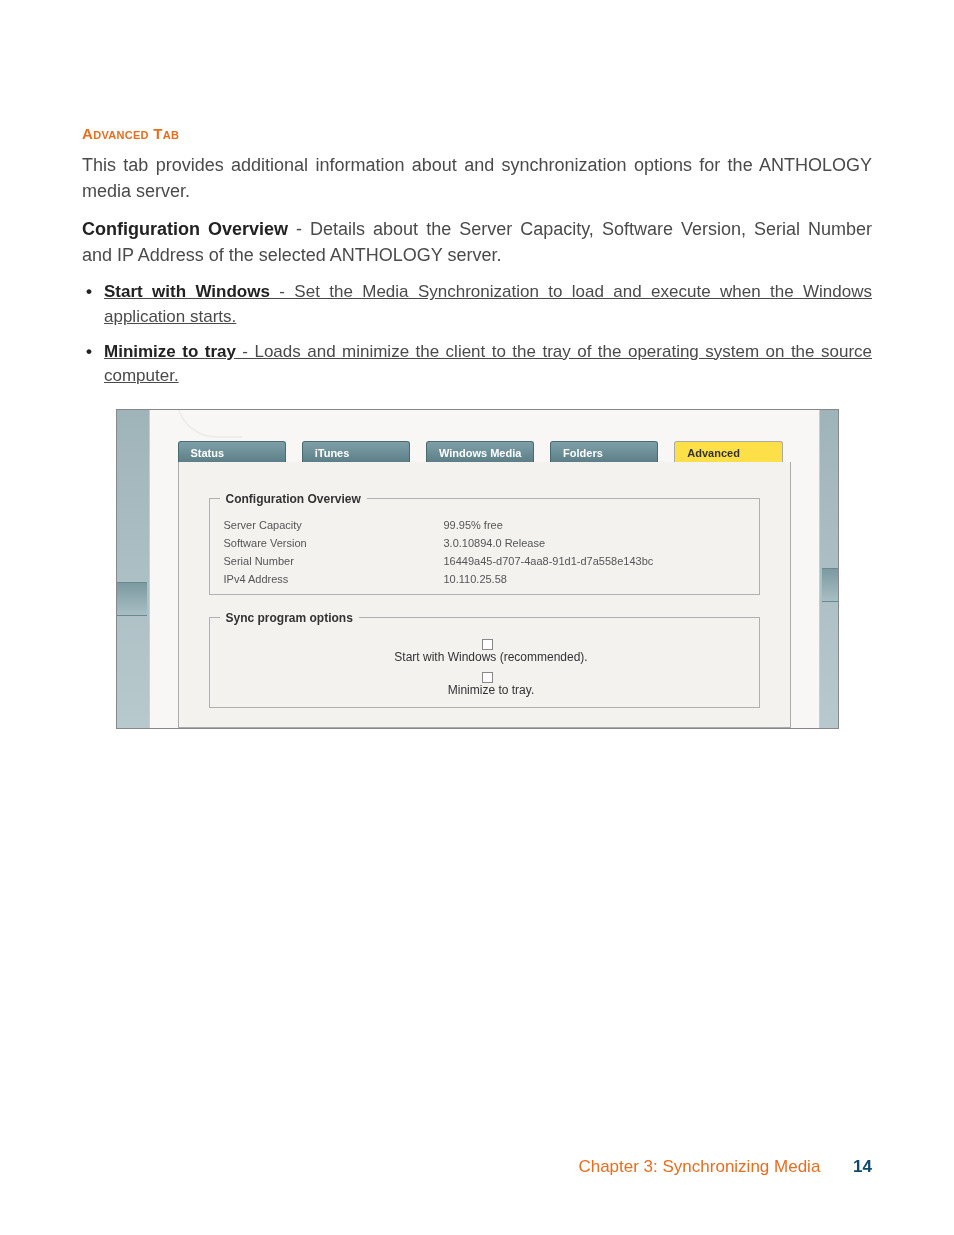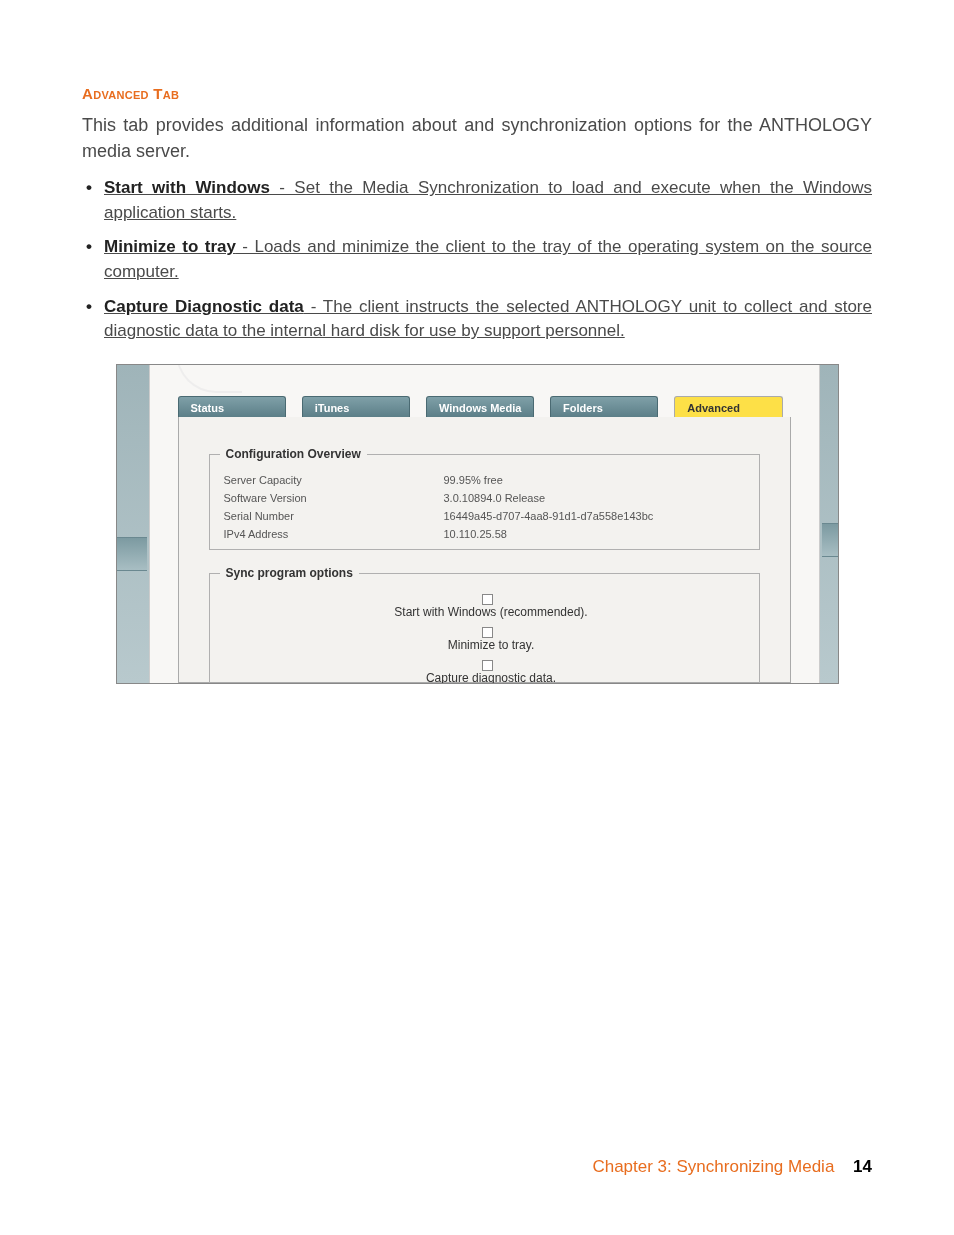--- a/index.html
+++ b/index.html
@@ -14,20 +14,21 @@
   .page {
     padding: 85px 82px 0 82px;
   }
   .section-heading {
     color: #e86d1f;
     font-weight: bold;
     font-size: 15px;
     font-variant: small-caps;
     letter-spacing: 0.3px;
     margin-bottom: 10px;
+    margin-top: 40px;
   }
   .para {
     font-size: 18px;
     color: #4a4a4a;
     line-height: 1.45;
     margin-bottom: 12px;
     text-align: justify;
   }
   .bold { font-weight: bold; color: #222; }
   ul.bullets {
@@ -172,43 +173,43 @@
   .side-right { right: 0; top: 158px; width: 16px; }
   .footer {
     position: absolute;
     bottom: 58px;
     right: 82px;
     font-size: 17px;
     color: #e86d1f;
   }
   .footer .pg {
     font-weight: bold;
-    color: #000000;
-    margin-left: 14px;
+    color: #0c4a6e;
+    margin-left: 28px;
   }
 </style>
 </head>
 <body>
 
 <div class="page">
   <div class="section-heading">Advanced Tab</div>
 
   <p class="para">This tab provides additional information about and synchronization options for the ANTHOLOGY media server.</p>
 
+  <p class="para">
+    <span class="bold">Configuration Overview</span><span> - Details about the Server Capacity, Software Version, Serial Number and IP Address of the selected ANTHOLOGY server.</span>
+  </p>
 
 
   <ul class="bullets">
     <li>
       <span class="bold">Start with Windows</span><span> - Set the Media Synchronization to load and execute when the Windows application starts.</span>
     </li>
     <li>
       <span class="bold">Minimize to tray</span><span> - Loads and minimize the client to the tray of the operating system on the source computer.</span>
-    </li>
-    <li>
-      <span class="bold">Capture Diagnostic data</span><span> - The client instructs the selected ANTHOLOGY unit to collect and store diagnostic data to the internal hard disk for use by support personnel.</span>
     </li>
   </ul>
 
   <div class="screenshot">
     <div class="side-accent side-left"></div>
     <div class="side-accent side-right"></div>
     <div class="ss-inner">
       <div class="top-curve"></div>
       <div class="ss-tabbar">
         <div class="ss-tab">Status</div>
@@ -240,24 +241,20 @@
         <fieldset class="group opts">
           <legend>Sync program options</legend>
           <div class="chk-row">
             <span class="chk"></span>
             <span>Start with Windows (recommended).</span>
           </div>
           <div class="chk-row">
             <span class="chk"></span>
             <span>Minimize to tray.</span>
           </div>
-          <div class="chk-row">
-            <span class="chk"></span>
-            <span>Capture diagnostic data.</span>
-          </div>
         </fieldset>
       </div>
     </div>
   </div>
 </div>
 
 <div class="footer">
   <span>Chapter 3: Synchronizing Media</span>
   <span class="pg">14</span>
 </div>

